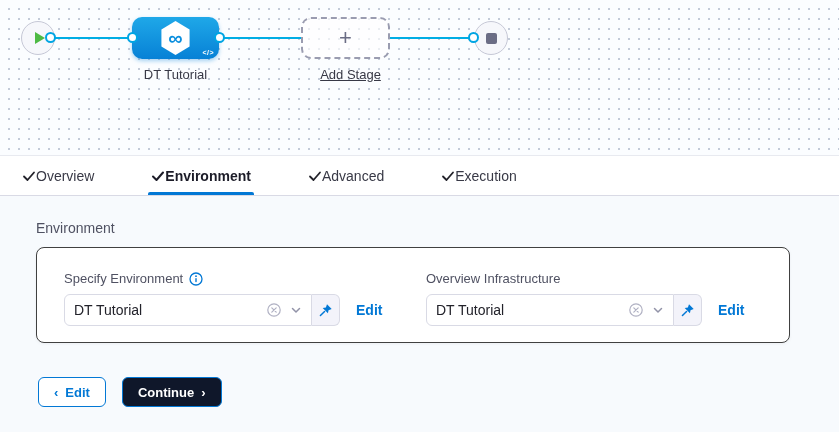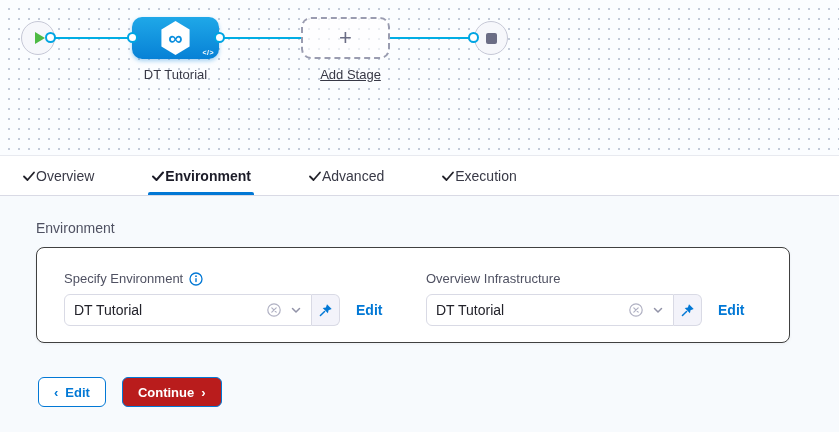--- a/index.html
+++ b/index.html
@@ -133,21 +133,21 @@
     text-decoration:none; cursor:pointer;
   }
 
   .btn-row { margin-top:34px; margin-left:2px; display:flex; gap:16px; }
   .btn {
     height:30px; border-radius:6px; font-size:13px; font-weight:bold;
     display:flex; align-items:center; gap:7px; padding:0 15px; cursor:pointer;
     font-family:"Liberation Sans", sans-serif;
   }
   .btn-back { background:#ffffff; border:1.5px solid #0278d5; color:#0278d5; }
-  .btn-continue { background:#b91c1c; border:1.5px solid #0278d5; color:#ffffff; }
+  .btn-continue { background:#0f172a; border:1.5px solid #0278d5; color:#ffffff; }
   .chev { font-size:13px; font-weight:bold; line-height:1; }
 </style>
 </head>
 <body>
 
 <div class="canvas">
   <div class="connector seg1"></div>
   <div class="connector seg2"></div>
   <div class="connector seg3"></div>
 

